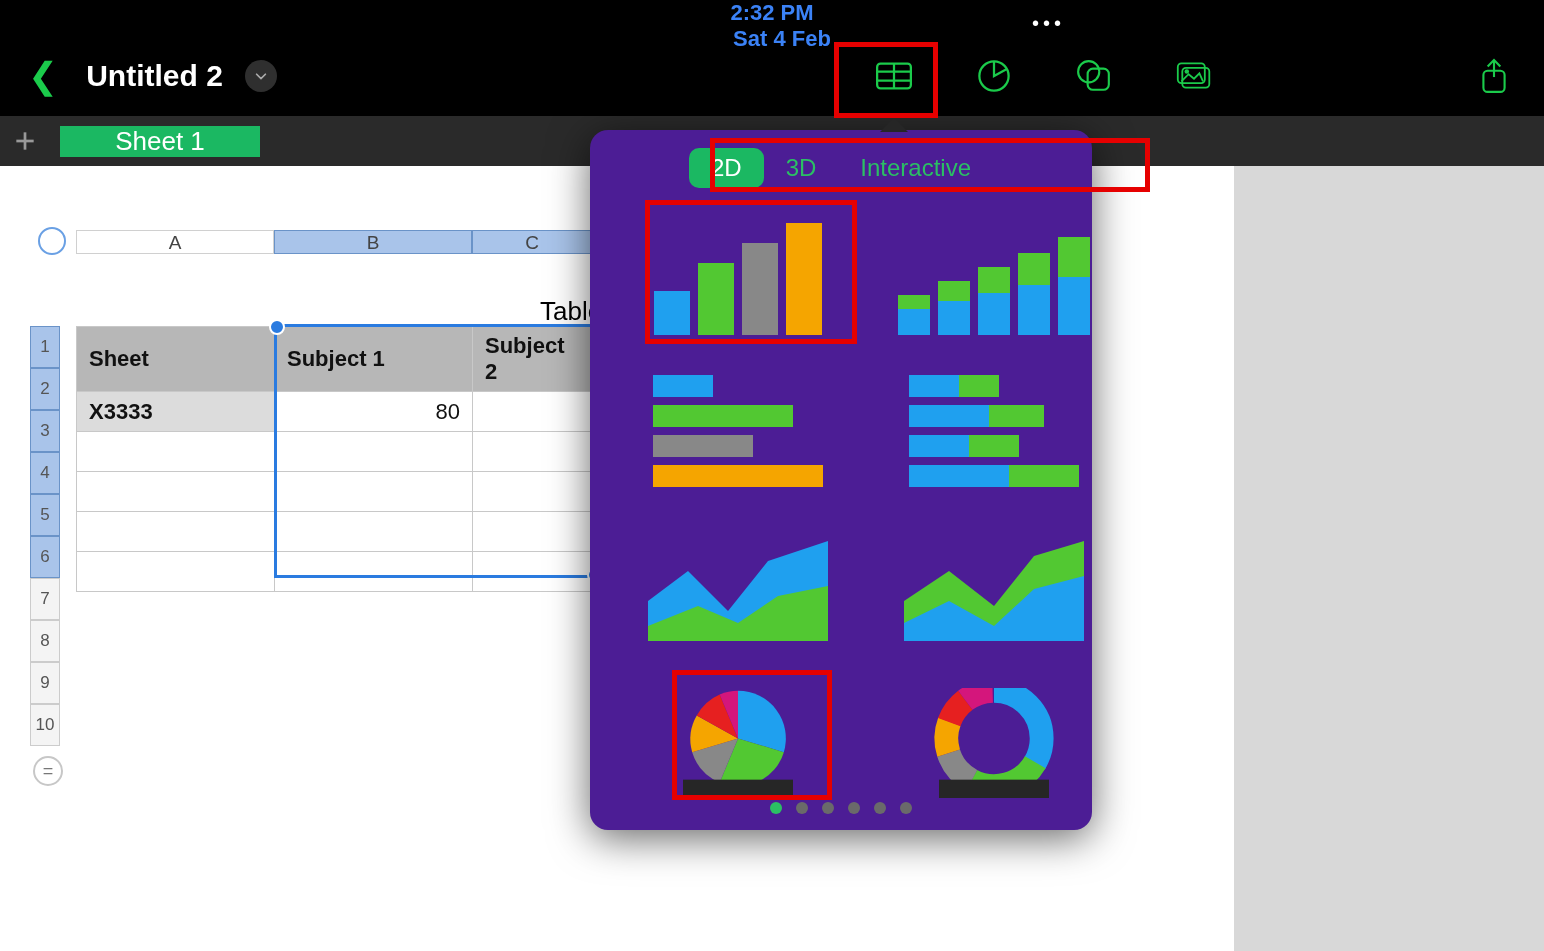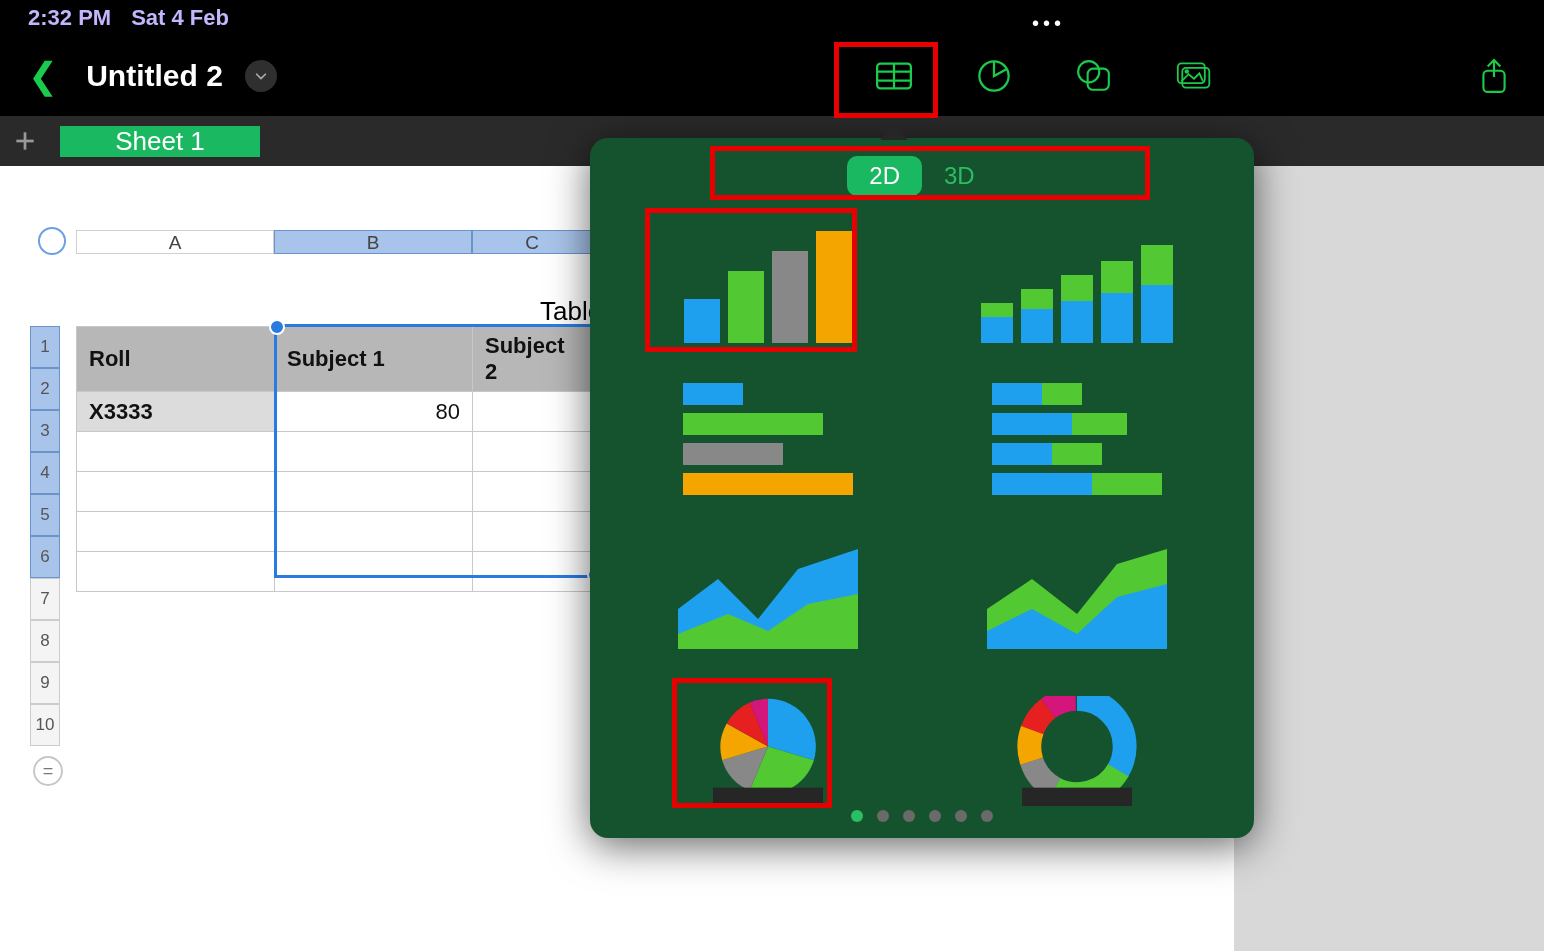--- a/index.html
+++ b/index.html
@@ -13,21 +13,22 @@
     color: #fff;
   }
   
   .status-bar {
     height: 36px;
     display: flex;
     align-items: center;
     padding: 0 28px;
     font-size: 22px;
     font-weight: 600;
-    color: #c4b5fd;
+    color: #3b82f6;
+    flex-direction: column;
   }
   .status-bar .date { margin-left: 20px; }
   .status-ellipsis {
     position: absolute;
     left: 50%; transform: translateX(260px);
     top: 12px;
     color: #fff;
     letter-spacing: 4px;
     font-size: 20px;
   }
@@ -204,23 +205,23 @@
     background: #fff;
     border: 2px solid #c7c7c7;
     border-radius: 15px;
     display: flex; align-items: center; justify-content: center;
     color: #777; font-size: 18px;
   }
 
   
   .popover {
     position: absolute;
-    left: 590px; top: 138px;
-    width: 664px; height: 700px;
-    background: #14532d;
+    left: 590px; top: 130px;
+    width: 502px; height: 700px;
+    background: #4c1d95;
     border-radius: 18px;
     box-shadow: 0 8px 40px rgba(0,0,0,.6);
     z-index: 20;
     padding: 18px 28px;
   }
   .popover-tip {
     position: absolute;
     top: -12px; left: 290px;
     width: 0; height: 0;
     border-left: 14px solid transparent;
@@ -379,21 +380,21 @@
     <div class="row-num sel" style="height:42px;">6</div>
     <div class="row-num" style="height:42px;">7</div>
     <div class="row-num" style="height:42px;">8</div>
     <div class="row-num" style="height:42px;">9</div>
     <div class="row-num" style="height:42px;">10</div>
   </div>
 
   <table class="spreadsheet">
     <tbody>
         <tr class="hdr">
-      <td class="rowlbl">Roll</td>
+      <td class="rowlbl">Sheet</td>
       <td class="num" style="text-align:left;">Subject 1</td>
       <td class="ccol" style="text-align:left;font-weight:700;">Subject 2</td>
     </tr>
     <tr>
           <td class="rowlbl">X3333</td>
           <td class="num">80</td>
           <td class="ccol"></td>
         </tr>
     <tr>
           <td class="rowlbl" style="background:#fff;"></td>
@@ -424,20 +425,21 @@
   </div>
 
   <div class="formula-btn">=</div>
 </div>
 
 <div class="popover">
   <div class="popover-tip"></div>
   <div class="seg">
     <div class="seg-item active">2D</div>
     <div class="seg-item">3D</div>
+    <div class="seg-item">Interactive</div>
   </div>
 
   <div class="hl" style="left:120px; top:8px; width:440px; height:54px;"></div>
 
   <div class="chart-grid">
 
     <div class="chart-cell">
       <div class="bars">
           <div class="bar b1a"></div>
           <div class="bar b1b"></div>

